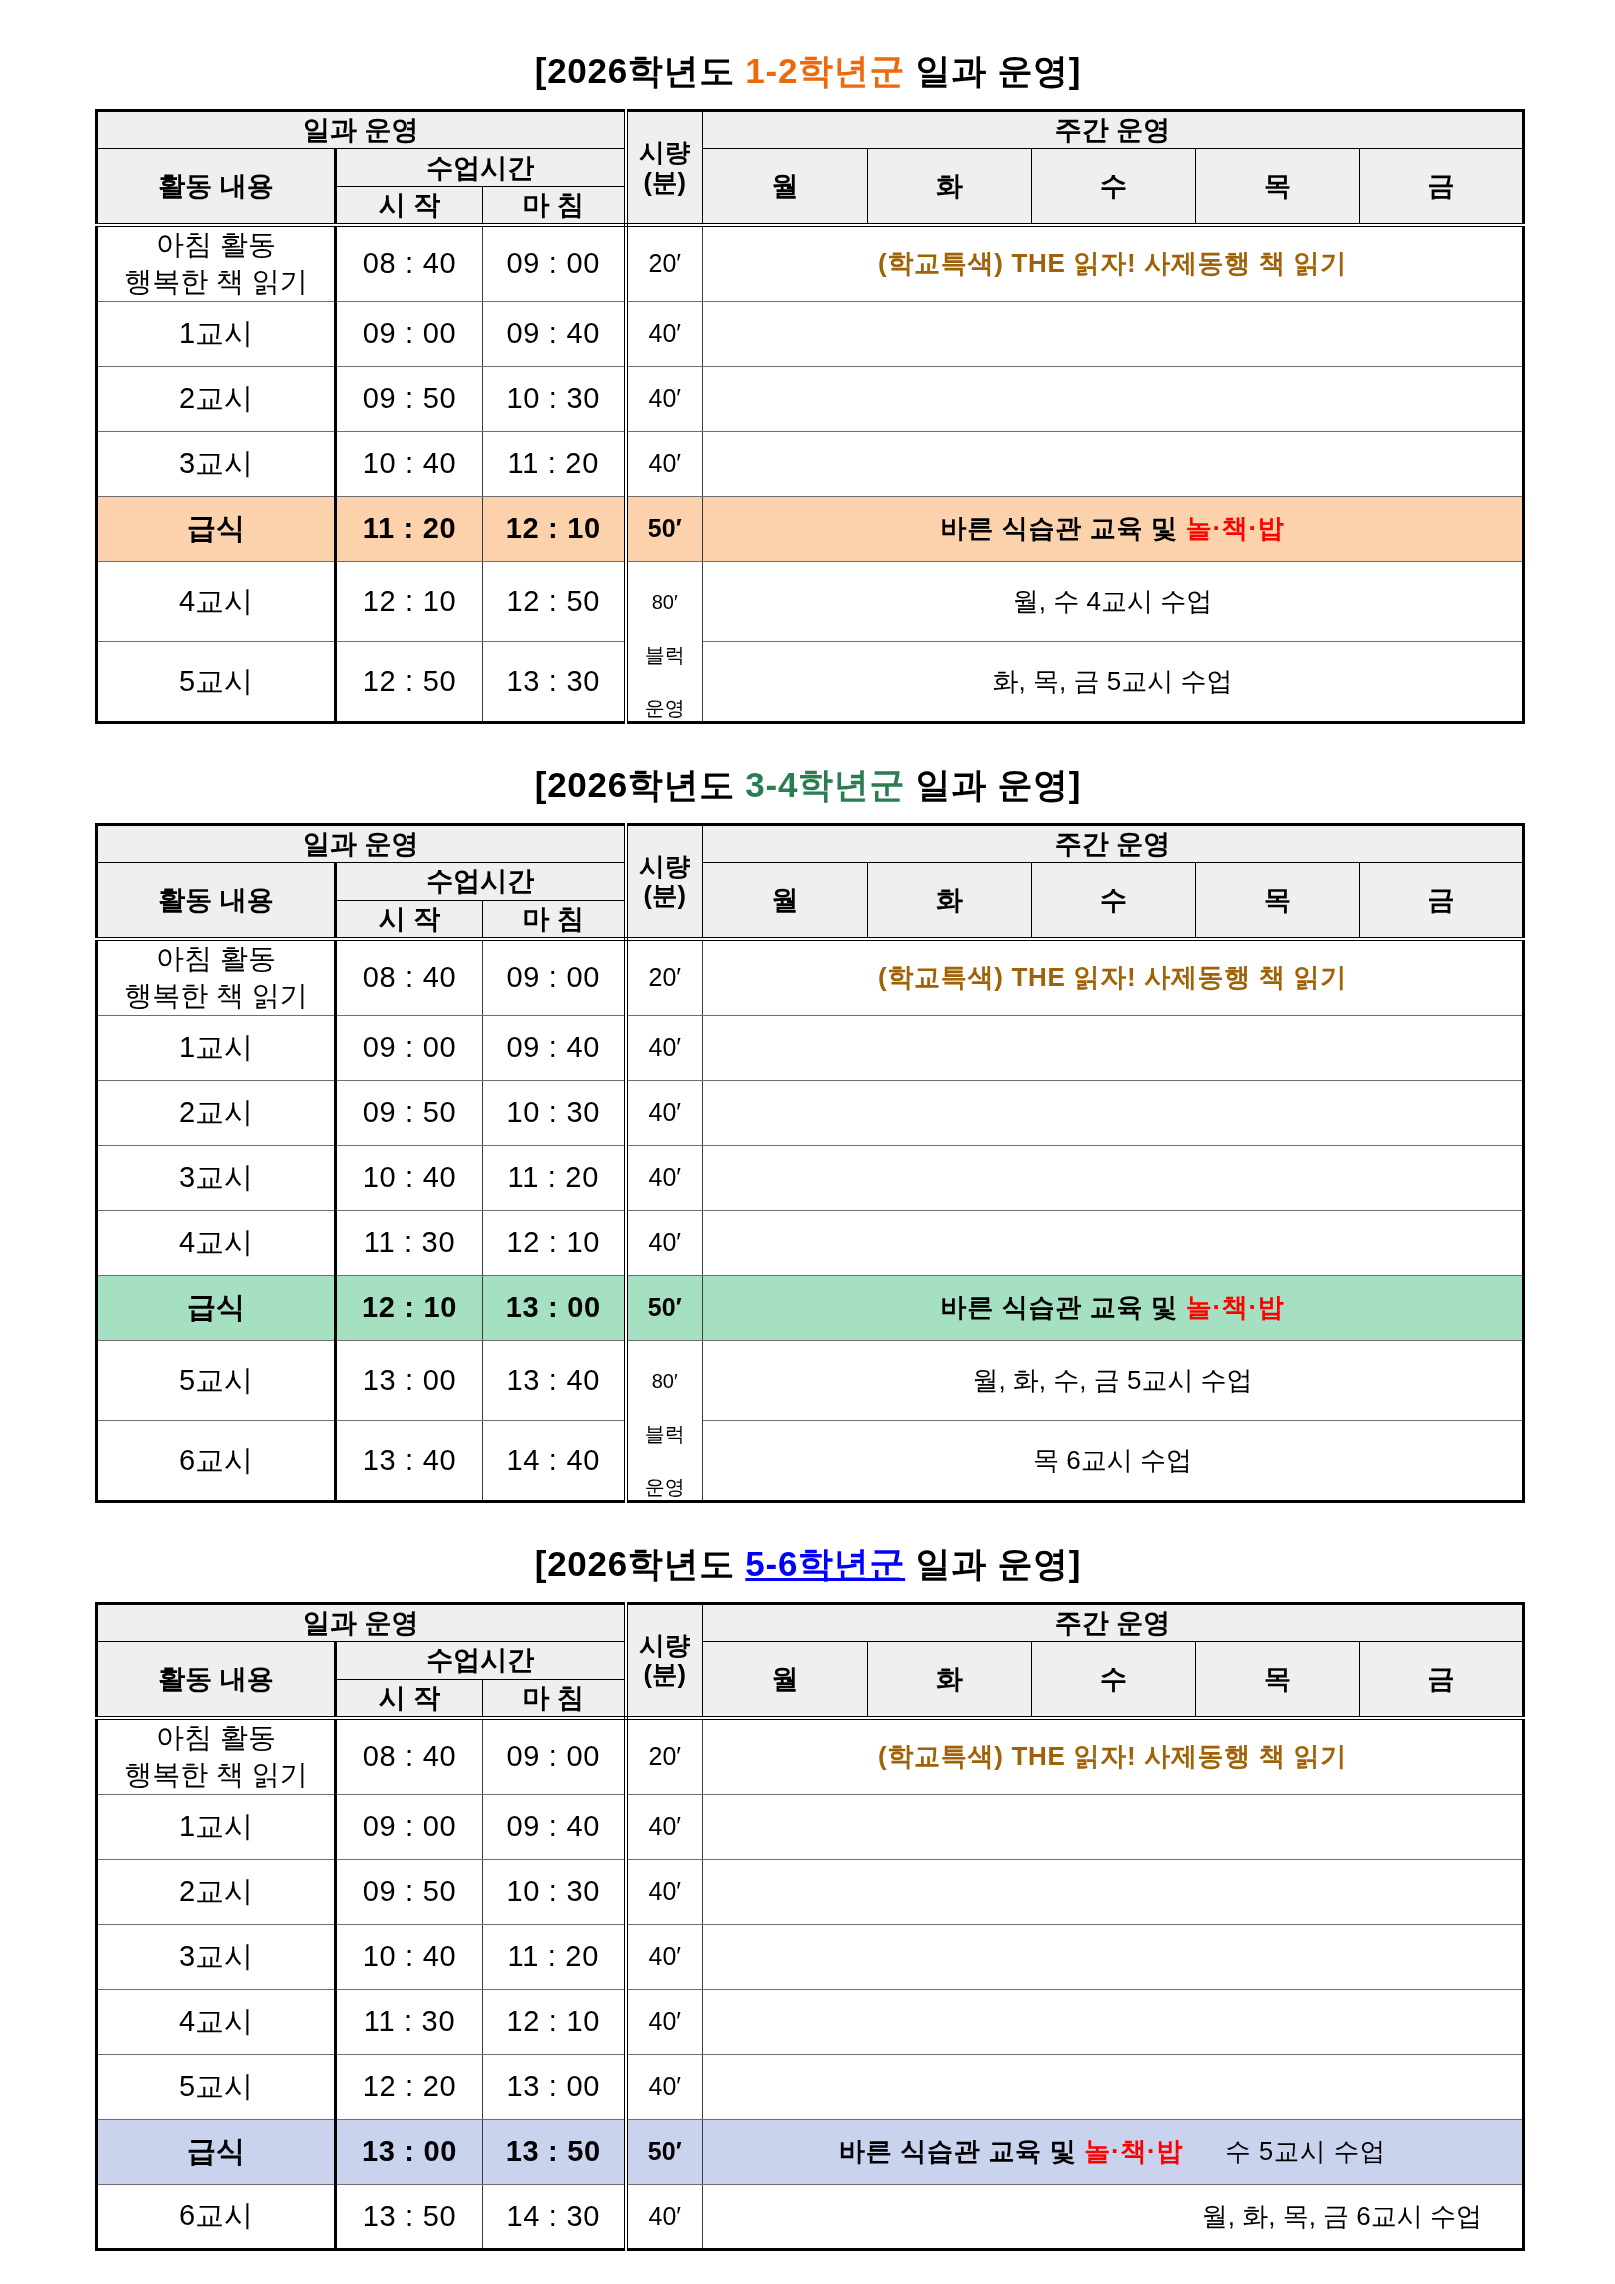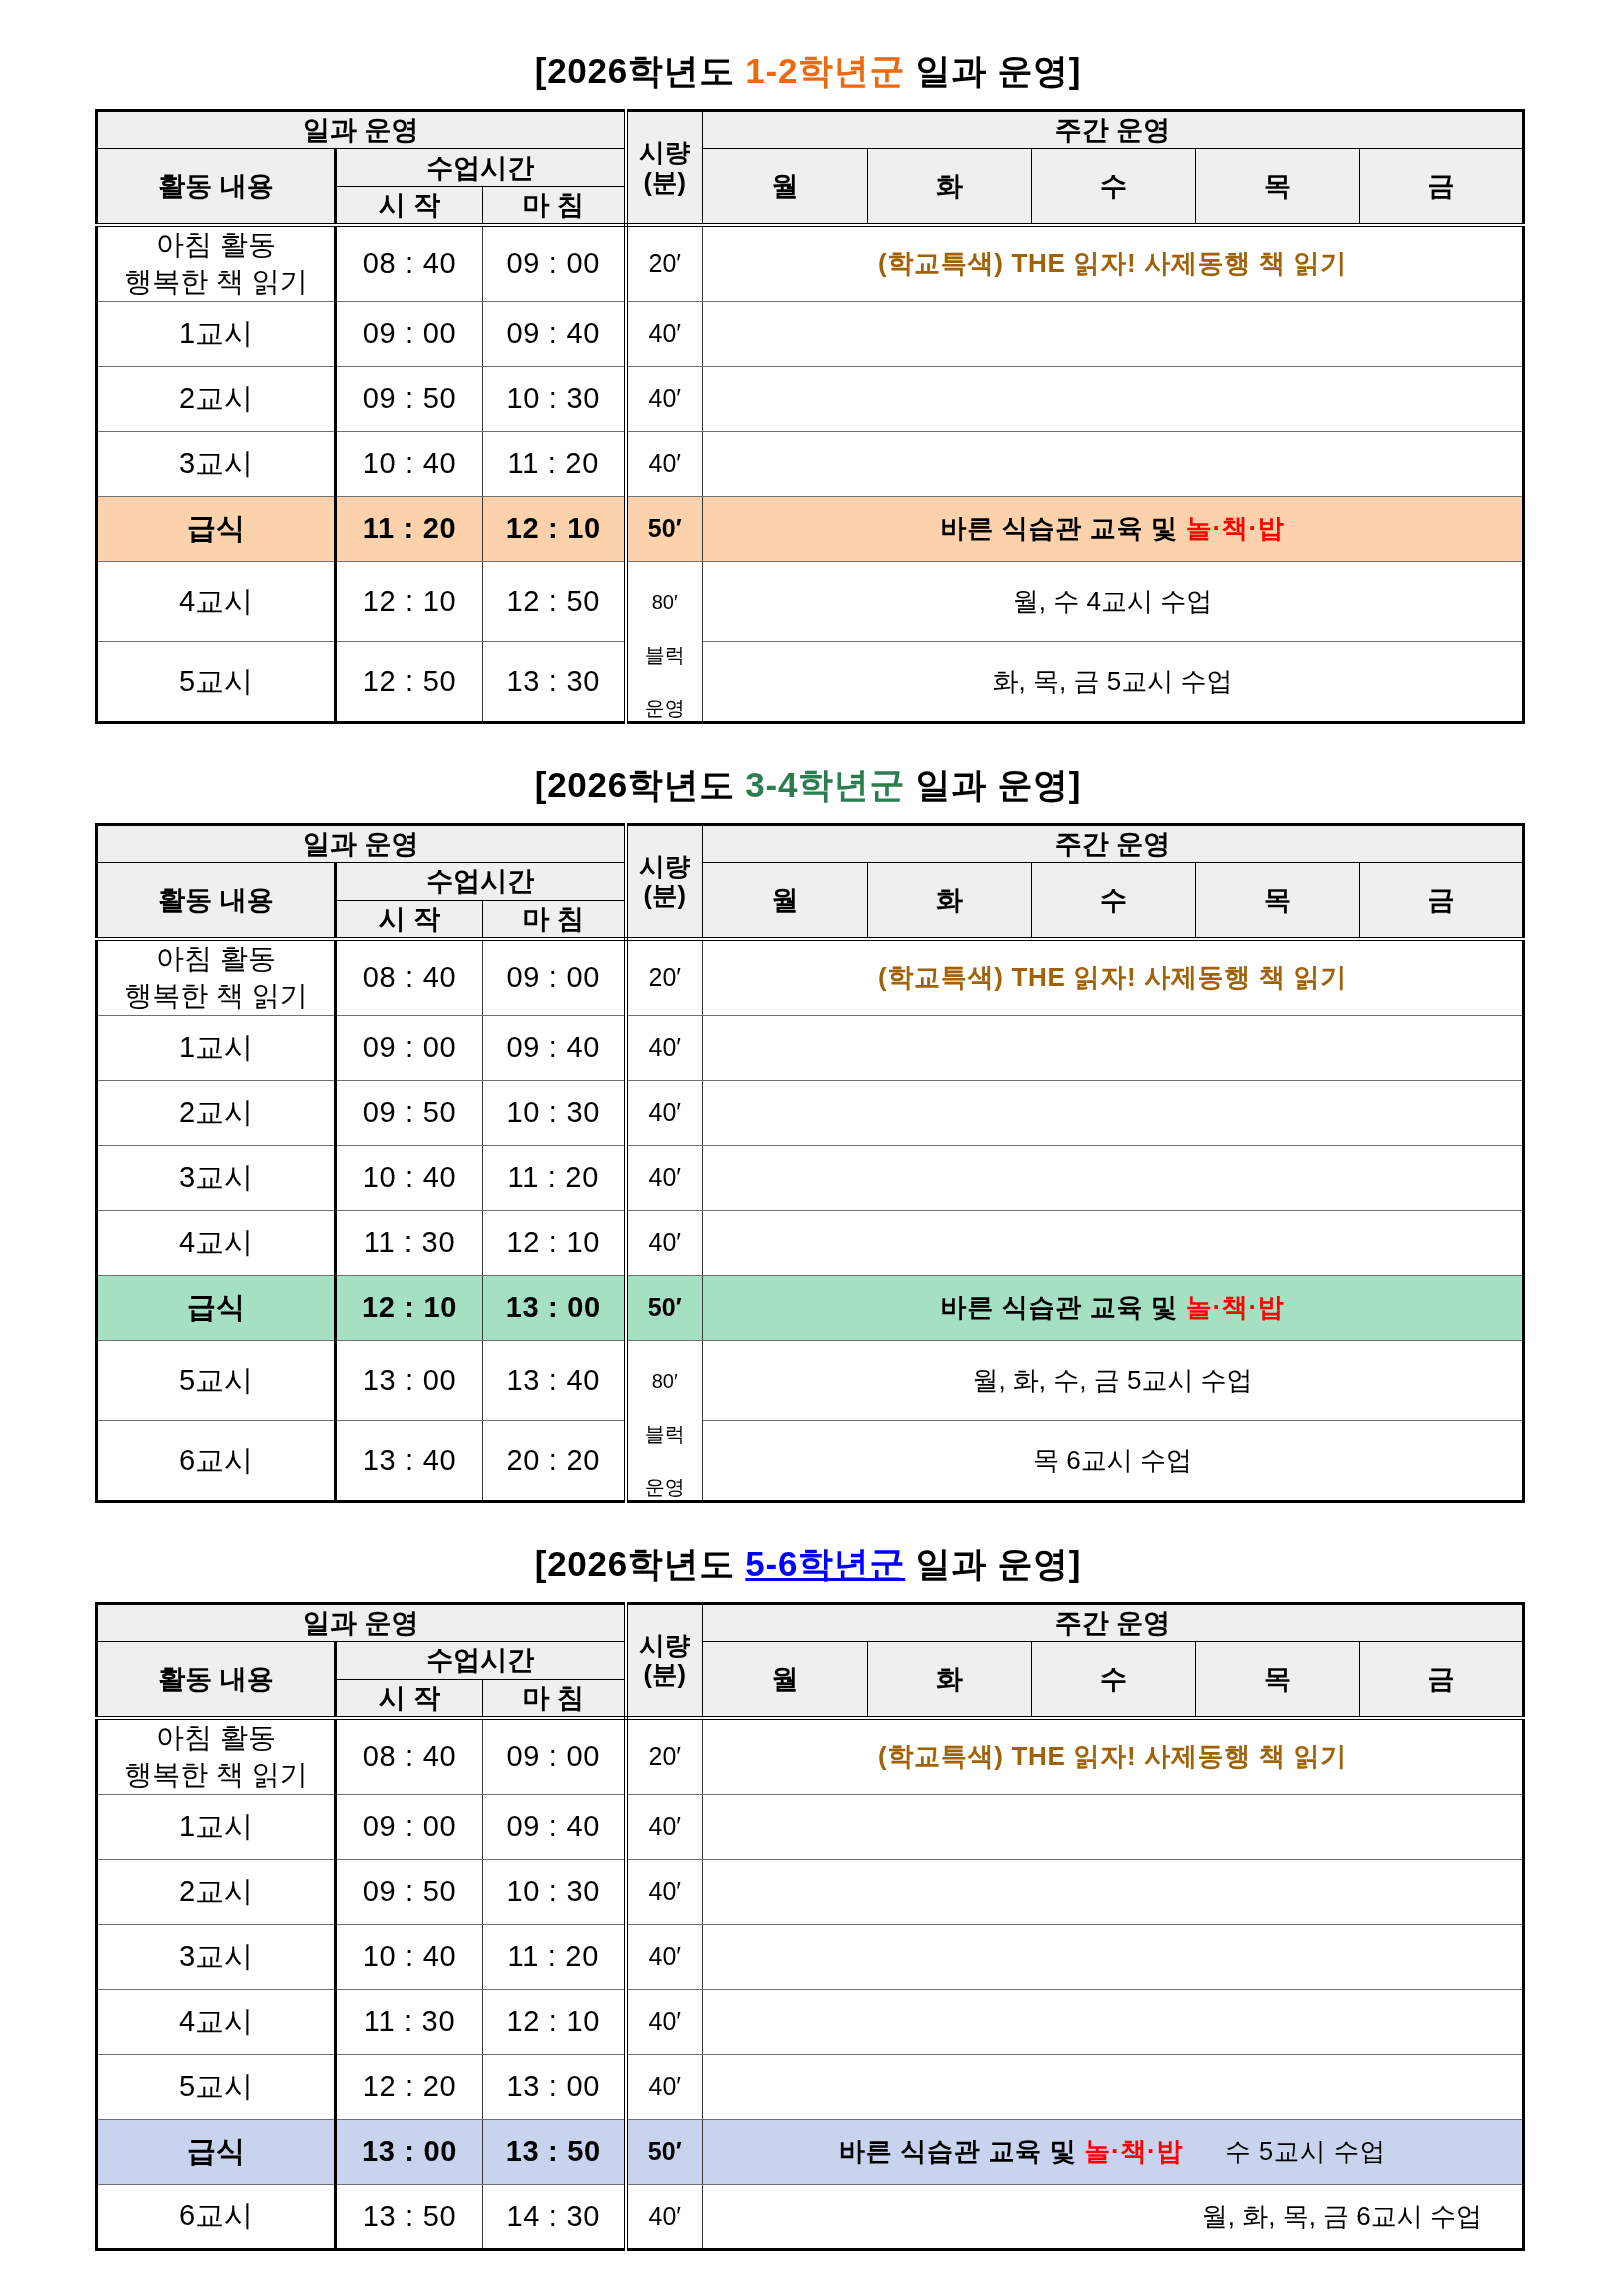--- a/index.html
+++ b/index.html
@@ -241,21 +241,21 @@
     <td class="blk dbl-l" rowspan="2">
           <div>80′</div>
           <div>블럭</div>
           <div>운영</div>
         </td>
     <td class="wk wk-note" colspan="5">월, 화, 수, 금 5교시 수업</td>
   </tr>
   <tr class="r">
     <td class="act thick-r">6교시</td>
     <td class="time">13 : 40</td>
-    <td class="time">20 : 20</td>
+    <td class="time">14 : 40</td>
     <td class="wk wk-note" colspan="5">목 6교시 수업</td>
   </tr>
 </tbody>
   </table>
 
 <div class="page-title" id="title-3"><span>[2026학년도 </span><span class="ac2">5-6학년군</span><span> 일과 운영]</span></div>
 
 <table class="sched s3">
   <colgroup>
     <col style="width:239px">

